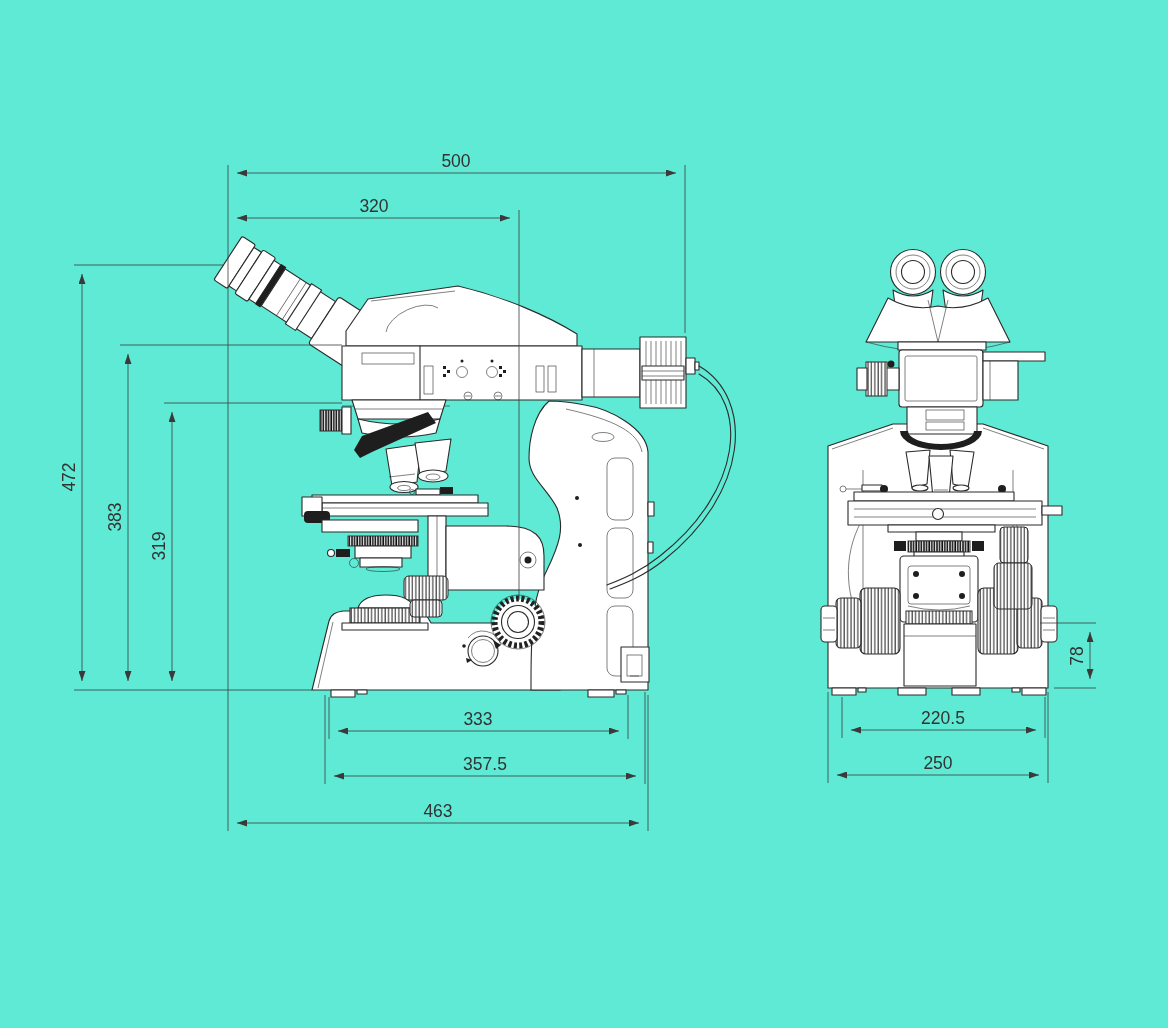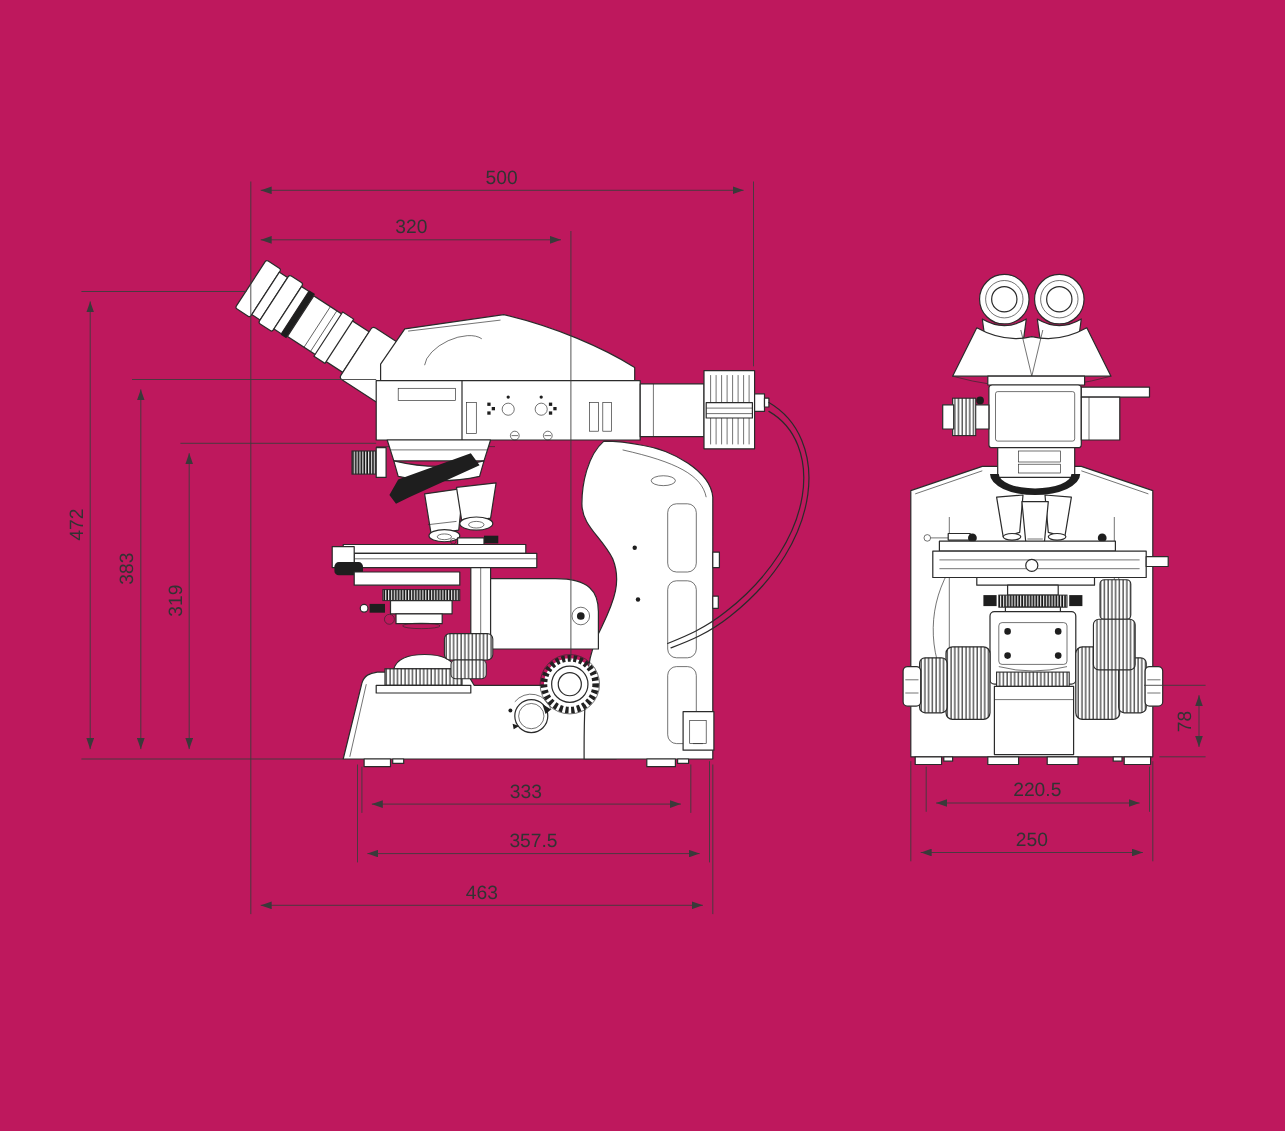--- a/index.html
+++ b/index.html
@@ -1,16 +1,16 @@
 <!DOCTYPE html>
 <html><head>
 <meta charset="utf-8">
 <style>
   html,body{margin:0;padding:0;background:#ffffff;}
-  .canvas{position:relative;width:1168px;height:1028px;background:#be185d;overflow:hidden;}
+  .canvas{position:relative;width:1168px;height:1028px;background:#5eead4;overflow:hidden;}
   svg{display:block;}
   .ln{fill:none;stroke:#2b2b2b;stroke-width:1.1;stroke-linecap:round;stroke-linejoin:round;}
   .fw{fill:#ffffff;stroke:#2b2b2b;stroke-width:1.1;stroke-linejoin:round;}
   .fd{fill:#1e1e1e;stroke:none;}
   .thin{fill:none;stroke:#2b2b2b;stroke-width:0.6;}
   .dim{fill:none;stroke:#3c3c3c;stroke-width:0.8;}
   .dtext{font-family:"Liberation Sans","DejaVu Sans",sans-serif;font-size:17.5px;fill:#333;text-anchor:middle;}
   .gear{fill:#fff;stroke:#222;stroke-width:6;stroke-dasharray:3 2.4;}
 </style>
 </head>

